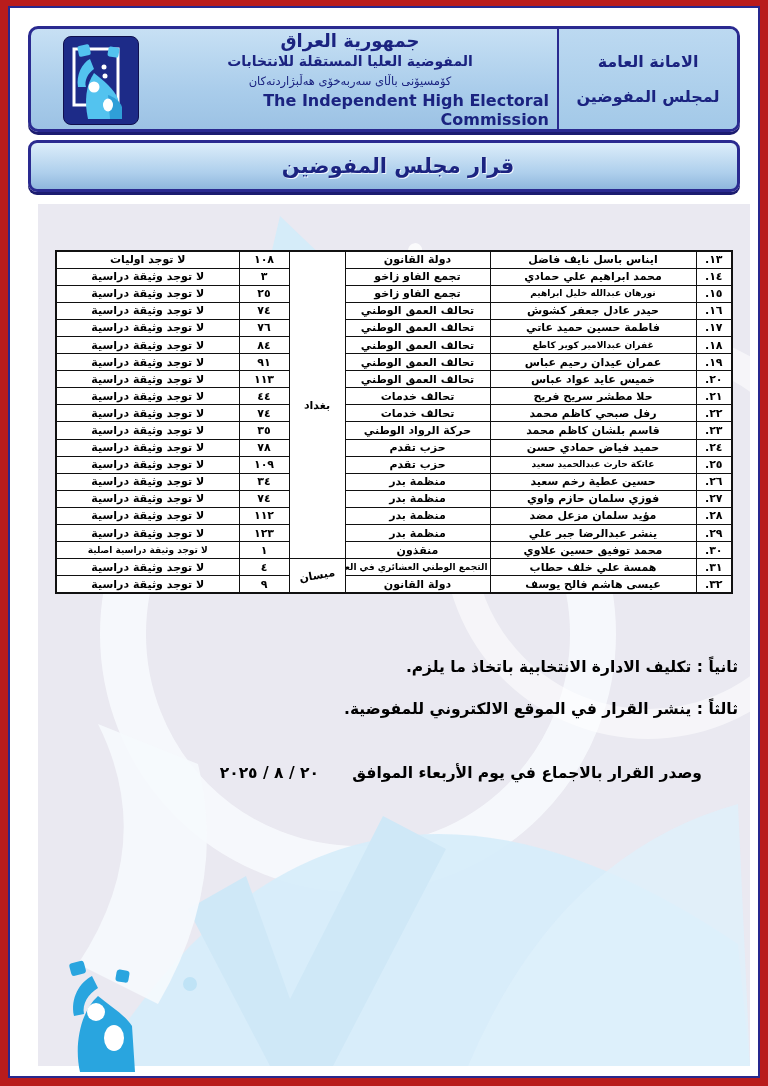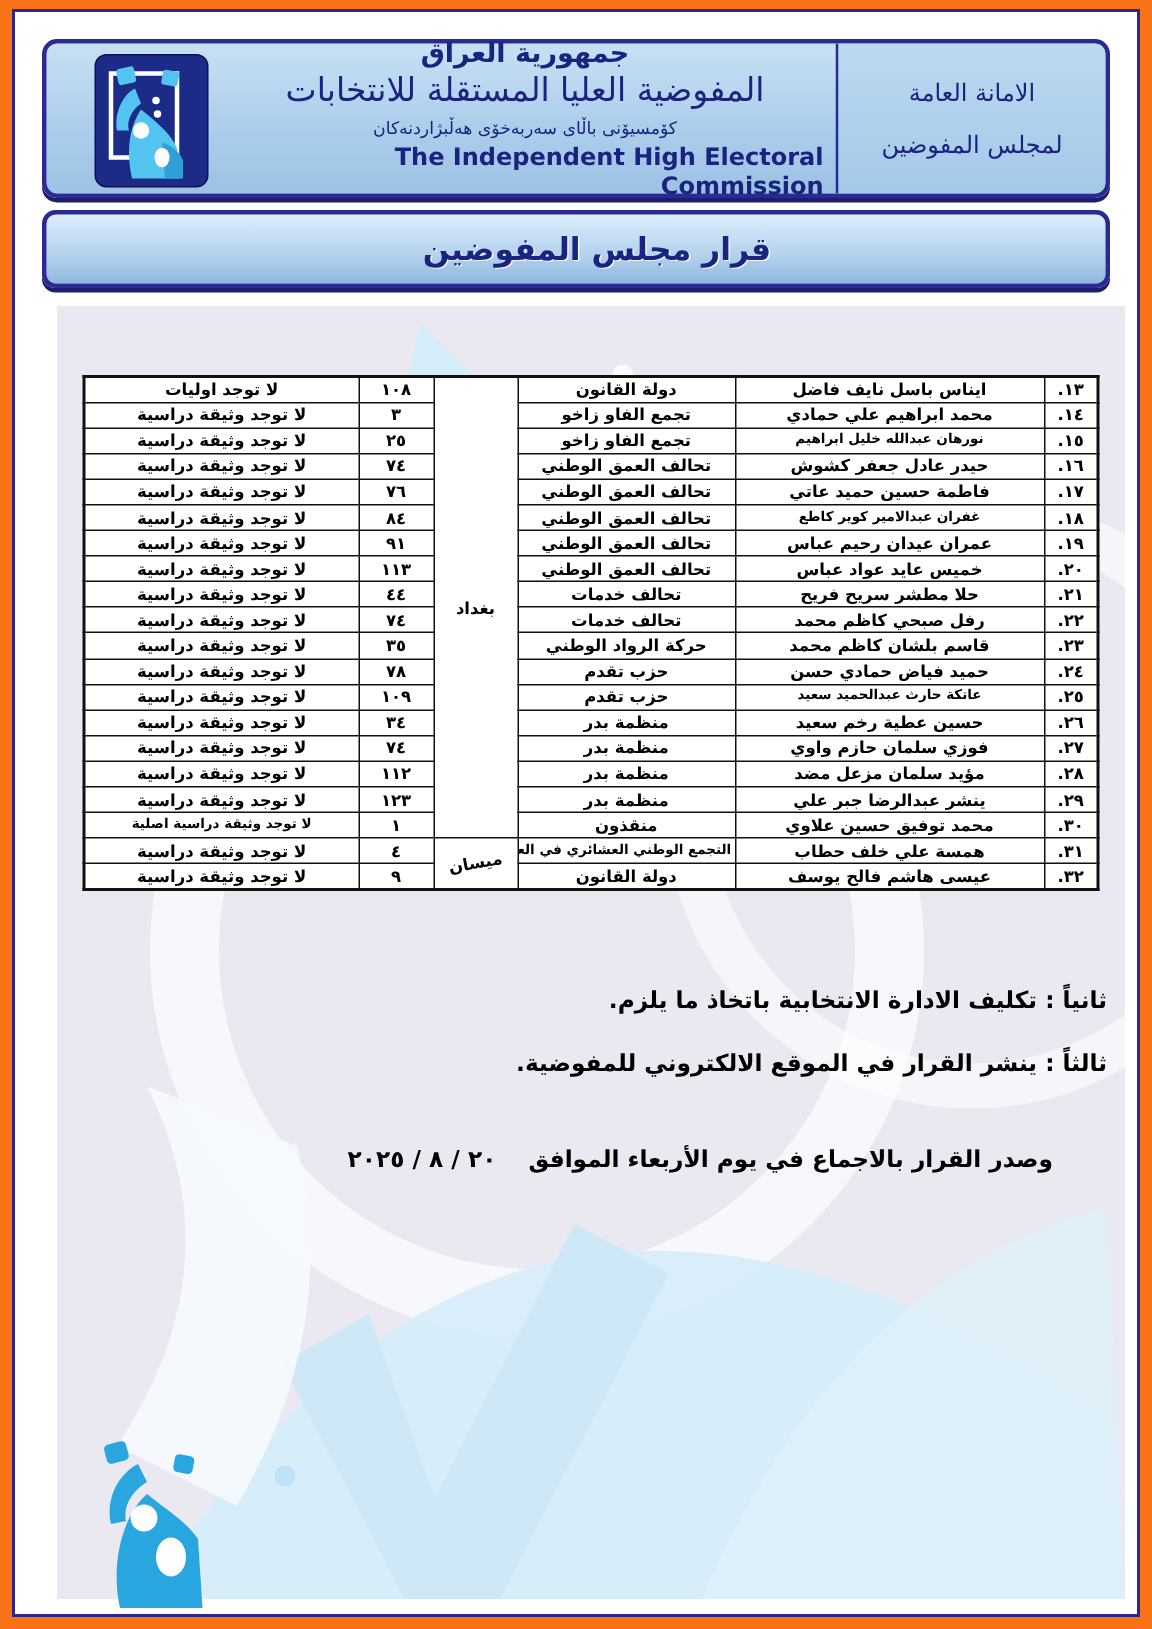--- a/index.html
+++ b/index.html
@@ -1,40 +1,40 @@
 <!DOCTYPE html>
 <html lang="ar"><head>
 <meta charset="utf-8">
 <style>
   * { margin:0; padding:0; box-sizing:border-box; }
   body { width:768px; height:1086px; font-family:"DejaVu Sans", sans-serif; }
-  .page { position:relative; width:768px; height:1086px; background:#f97316; overflow:hidden; }
+  .page { position:relative; width:768px; height:1086px; background:#b91c1c; overflow:hidden; }
   .frame { position:absolute; left:8px; top:6px; right:8px; bottom:8px; background:#ffffff;
            border:2px solid #28288e; }
   .content-panel { position:absolute; left:28px; top:196px; width:712px; height:862px;
                    background:#eae9f1; overflow:hidden; }
   .content-panel svg { position:absolute; left:0; top:0; }
 
   
   .header { position:absolute; left:28px; top:26px; width:712px; height:106px;
             border:3px solid #2a2a90; border-radius:10px;
             background:linear-gradient(180deg,#c7e0f4 0%,#aacdeb 60%,#9cc2e4 100%);
             box-shadow:0 3px 0 #1c1c70; }
   .logo-box { position:absolute; left:32px; top:7px; width:76px; height:89px;
               background:#1d2b88; border-radius:8px; border:1px solid #10104e; }
   .header-right { position:absolute; right:0; top:0; bottom:0; width:180px;
                   border-left:2px solid #2a2a90; border-radius:0 7px 7px 0;
                   display:flex; flex-direction:column; justify-content:center; gap:16px;
-                  text-align:center; color:#1b2380; font-weight:normal; font-size:16px;
+                  text-align:center; color:#1b2380; font-weight:bold; font-size:16px;
                   background:linear-gradient(180deg,#bcd9f1,#a3c9e8); direction:rtl; }
   .header-center { position:absolute; left:120px; right:188px; top:0; bottom:0;
                    display:flex; flex-direction:column; align-items:center; justify-content:center;
                    color:#1b2380; direction:rtl; }
   .hc1 { font-size:18px; font-weight:bold; letter-spacing:1px; }
-  .hc2 { font-size:22px; font-weight:normal; margin-top:2px; letter-spacing:1px; }
+  .hc2 { font-size:14px; font-weight:bold; margin-top:2px; letter-spacing:1px; }
   .hc3 { font-size:11.5px; font-weight:normal; margin-top:5px; }
   .hc4 { font-size:16px; font-weight:bold; margin-top:3px; }
 
   
   .title-bar { position:absolute; left:28px; top:140px; width:712px; height:52px;
                border:3px solid #2a2a90; border-radius:9px;
                background:linear-gradient(180deg,#dcedfa 0%,#aecfec 65%,#8fb7dd 100%);
                box-shadow:0 3px 0 #1c1c70;
                display:flex; align-items:center; justify-content:center;
                font-size:21px; font-weight:bold; color:#1b2380;
@@ -49,21 +49,21 @@
                        overflow:hidden; white-space:nowrap; line-height:1; }
   .decision-table td.small { font-size:9px; }
   .gov-cell { font-size:12px; }
   .gov-tilt { display:inline-block; transform:rotate(-10deg); }
 
   
   .clause { position:absolute; right:30px; text-align:right; font-weight:bold;
             font-size:15.5px; color:#000; direction:rtl; }
   .issuance { position:absolute; right:66px; top:764px; font-weight:bold; font-size:15.5px;
               color:#000; direction:rtl; }
-  .issuance .date { margin-right:16px; letter-spacing:1px; }
+  .issuance .date { margin-right:28px; letter-spacing:1px; }
 
   .bottom-figure { position:absolute; left:30px; top:946px; }
 </style>
 </head>
 <body>
 
 <div class="page">
   <div class="frame">
 
     <div class="content-panel">

